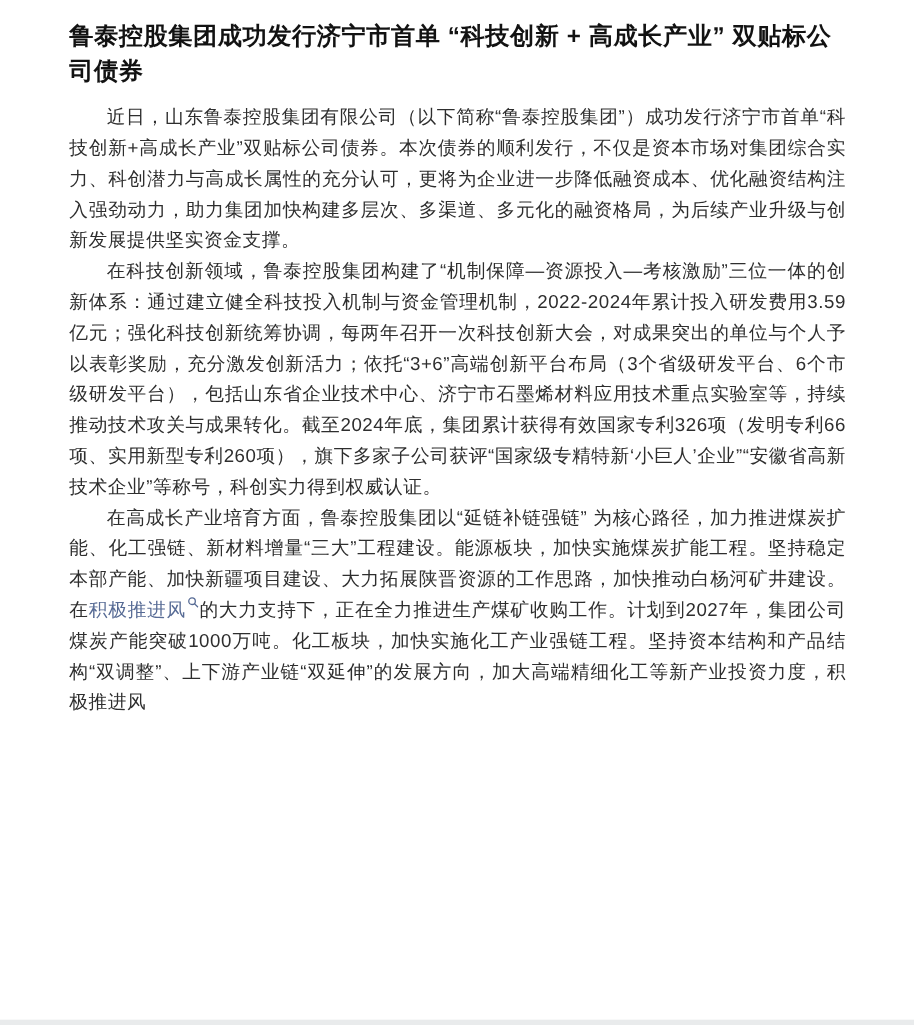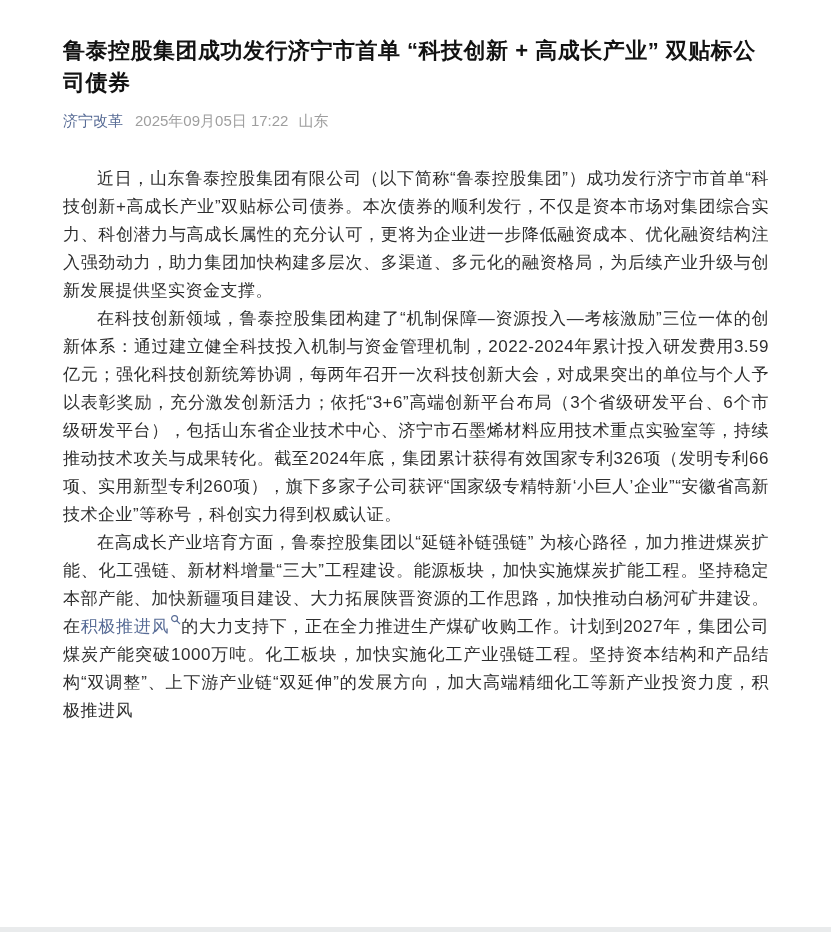--- a/index.html
+++ b/index.html
@@ -11,21 +11,21 @@
   }
   *{box-sizing:border-box;}
   html,body{margin:0;padding:0;}
   body{
     width:831px;height:932px;overflow:hidden;position:relative;
     background:#ffffff;
     font-family:"Liberation Sans","DejaVu Sans",sans-serif;
   }
   .page{padding:17px 62px 0 63px;}
   .article-title{
-    margin:18px 0 12px 0;
+    margin:0 0 12px 0;
     font-size:22px;line-height:32px;font-weight:700;
     color:var(--title_text,#121212);
     letter-spacing:0.5px;
   }
   .byline{
     font-size:15px;line-height:20px;margin:0 0 34px 0;
     white-space:nowrap;
   }
   .byline .account{
     color:var(--accent_link,#576b95);
@@ -62,23 +62,20 @@
     background:var(--bottom_bar,#e9ebec);
   }
 </style>
 </head>
 <body>
 
 <div class="page">
 
   <h1 class="article-title">鲁泰控股集团成功发行济宁市首单 “科技创新 + 高成长产业” 双贴标公司债券</h1>
 
-  <div class="byline">
-    <span class="account">济宁改革</span><span class="meta">2025年09月05日 17:22</span><span class="meta">山东</span>
-  </div>
 
   <div class="article-body">
     <p>近日，山东鲁泰控股集团有限公司（以下简称“鲁泰控股集团”）成功发行济宁市首单“科技创新+高成长产业”双贴标公司债券。本次债券的顺利发行，不仅是资本市场对集团综合实力、科创潜力与高成长属性的充分认可，更将为企业进一步降低融资成本、优化融资结构注入强劲动力，助力集团加快构建多层次、多渠道、多元化的融资格局，为后续产业升级与创新发展提供坚实资金支撑。</p>
     <p>在科技创新领域，鲁泰控股集团构建了“机制保障—资源投入—考核激励”三位一体的创新体系：通过建立健全科技投入机制与资金管理机制，2022-2024年累计投入研发费用3.59亿元；强化科技创新统筹协调，每两年召开一次科技创新大会，对成果突出的单位与个人予以表彰奖励，充分激发创新活力；依托“3+6”高端创新平台布局（3个省级研发平台、6个市级研发平台），包括山东省企业技术中心、济宁市石墨烯材料应用技术重点实验室等，持续推动技术攻关与成果转化。截至2024年底，集团累计获得有效国家专利326项（发明专利66项、实用新型专利260项），旗下多家子公司获评“国家级专精特新‘小巨人’企业”“安徽省高新技术企业”等称号，科创实力得到权威认证。</p>
     <p><span>在高成长产业培育方面，鲁泰控股集团以“延链补链强链” 为核心路径，加力推进煤炭扩能、化工强链、新材料增量“三大”工程建设。能源板块，加快实施煤炭扩能工程。坚持稳定本部产能、加快新疆项目建设、大力拓展陕晋资源的工作思路，加快推动白杨河矿井建设。在</span><span class="entity-link"><span>积极推进风</span><span class="search-sup"><svg width="11" height="11" viewBox="0 0 24 24" aria-hidden="true">
               <circle cx="10" cy="10" r="6.5" fill="none" stroke="#576b95" stroke-width="2.6"></circle>
               <line x1="15.2" y1="15.2" x2="21" y2="21" stroke="#576b95" stroke-width="2.6" stroke-linecap="round"></line>
             </svg></span></span><span>的大力支持下，正在全力推进生产煤矿收购工作。计划到2027年，集团公司煤炭产能突破1000万吨。化工板块，加快实施化工产业强链工程。坚持资本结构和产品结构“双调整”、上下游产业链“双延伸”的发展方向，加大高端精细化工等新产业投资力度，积极推进风</span></p>
   </div>
 

